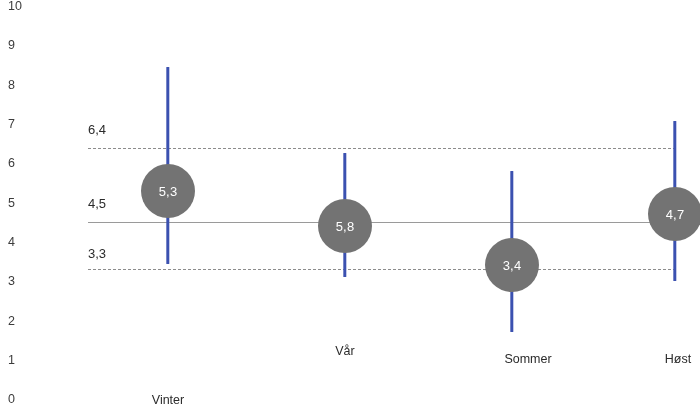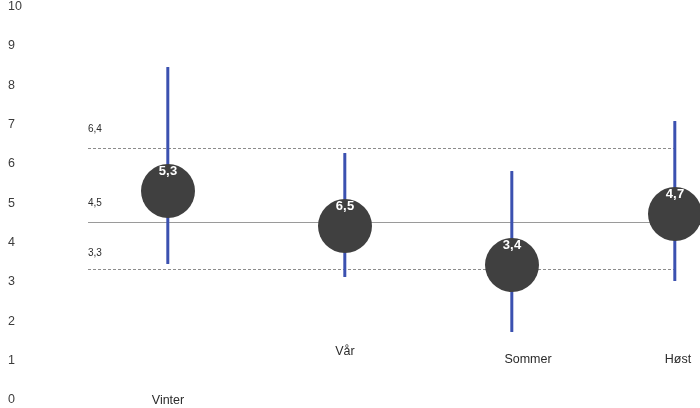--- a/index.html
+++ b/index.html
@@ -50,21 +50,21 @@
   .ref-line.solid {
     border-top-color: #9a9a9a;
     border-top-style: solid;
   }
   .ref-line.dashed {
     border-top-color: #8c8c8c;
     border-top-style: dashed;
   }
   .ref-label {
     position: absolute;
-    font-size: 10px;
+    font-size: 13px;
     color: #2b2b2b;
     line-height: 1;
     transform: translateY(-50%);
     white-space: nowrap;
   }
 
   
   .series-group {
     position: absolute;
     top: 0;
@@ -75,25 +75,25 @@
     width: 3.4px;
     background: #3b51b0;
     transform: translateX(-50%);
     border-radius: 0.5px;
   }
   .marker-circle {
     position: absolute;
     width: 54px;
     height: 54px;
     border-radius: 50%;
-    background: #404040;
+    background: #737373;
     transform: translate(-50%, -50%);
     display: flex;
+    align-items: center;
     justify-content: center;
-    font-weight: bold;
   }
   .marker-value {
     font-size: 13px;
     color: #ffffff;
     line-height: 1;
     letter-spacing: 0.2px;
     user-select: none;
   }
 
   
@@ -136,21 +136,21 @@
     <div class="series-group">
       <div class="whisker" style="left:168px; top:67px; height:197px;"></div>
       <div class="marker-circle" style="left:168px; top:191px;">
         <span class="marker-value">5,3</span>
       </div>
     </div>
 
     <div class="series-group">
       <div class="whisker" style="left:345px; top:153px; height:124px;"></div>
       <div class="marker-circle" style="left:345px; top:226px;">
-        <span class="marker-value">6,5</span>
+        <span class="marker-value">5,8</span>
       </div>
     </div>
 
     <div class="series-group">
       <div class="whisker" style="left:512px; top:171px; height:161px;"></div>
       <div class="marker-circle" style="left:512px; top:265px;">
         <span class="marker-value">3,4</span>
       </div>
     </div>
 

